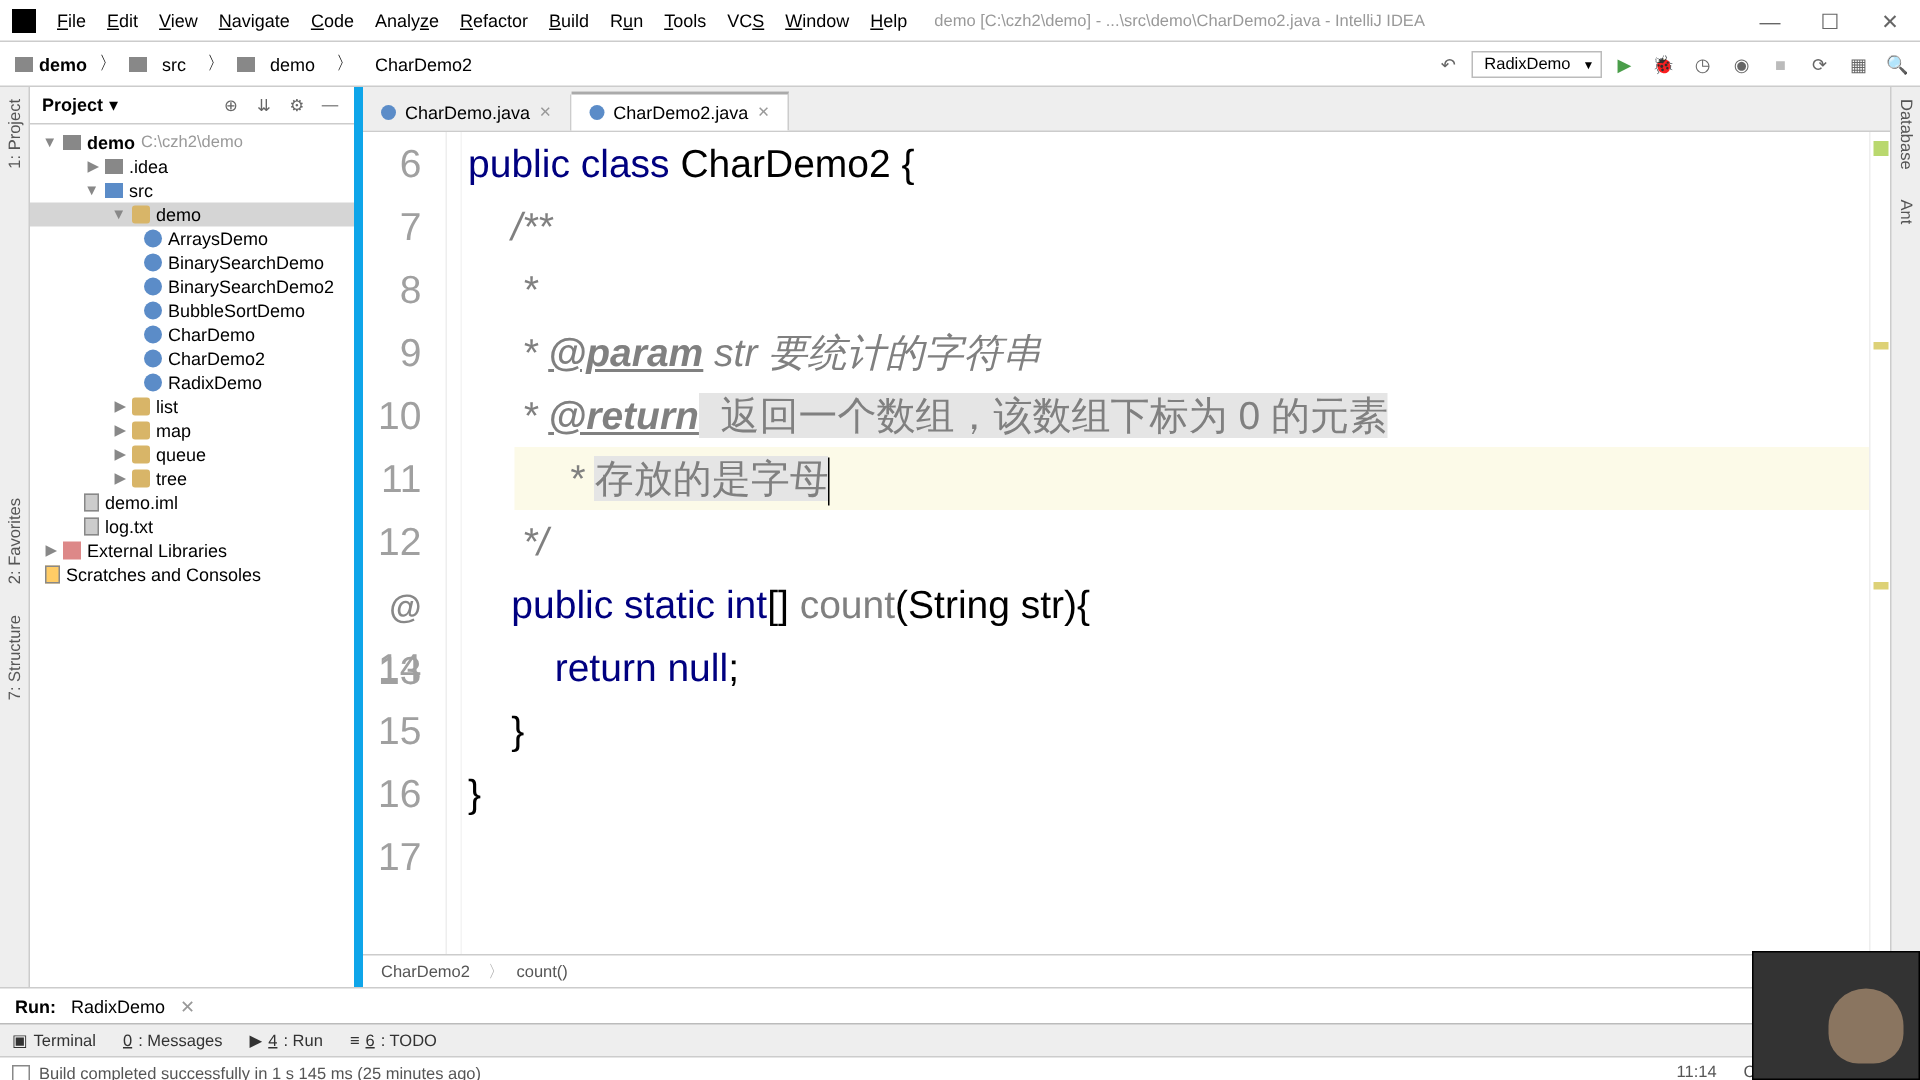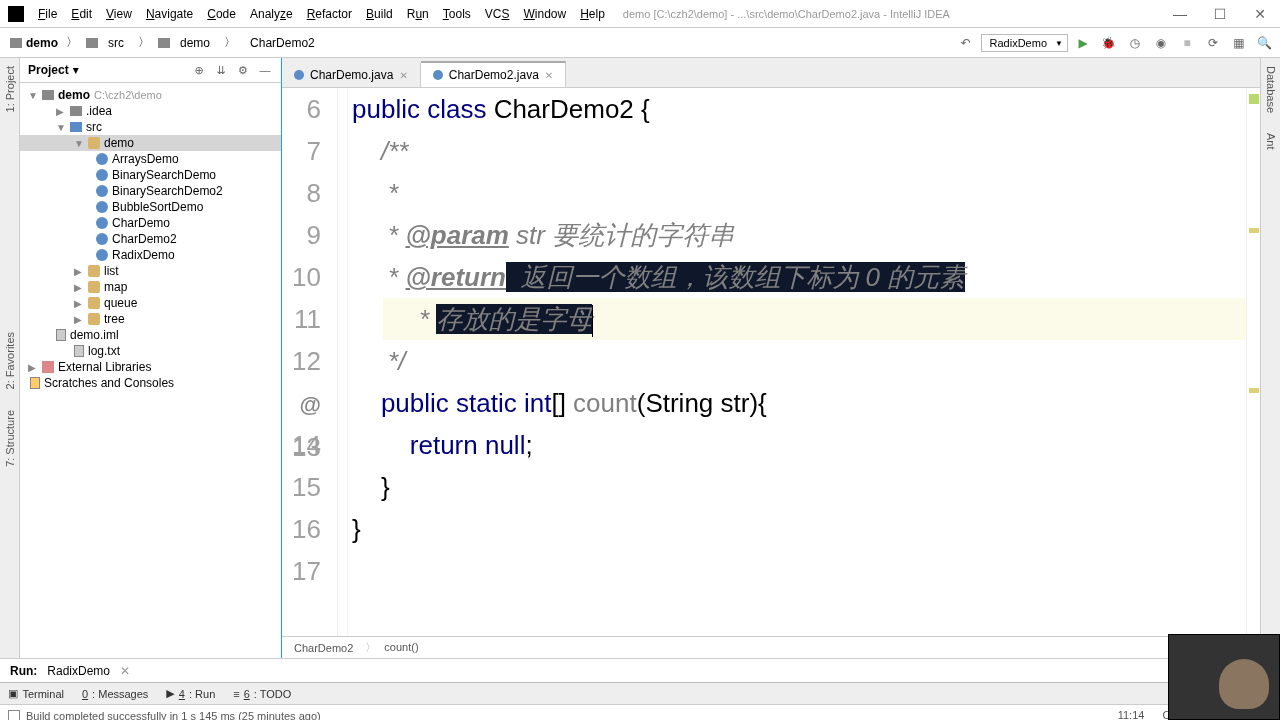--- a/index.html
+++ b/index.html
@@ -24,21 +24,21 @@
 .nav-right .config-select::after { content: "▼"; font-size: 8px; position: absolute; right: 4px; top: 4px; }
 .nav-icon { width: 22px; height: 20px; display: flex; align-items: center; justify-content: center; cursor: pointer; color: #666; }
 .nav-icon.play { color: #4a9e4a; }
 .nav-icon.bug { color: #4a9e4a; }
 
 .main { display: flex; height: 600px; }
 
 .left-sidebar { width: 20px; background: #eee; border-right: 1px solid #ccc; display: flex; flex-direction: column; align-items: center; padding-top: 8px; gap: 20px; }
 .left-sidebar .vtext { writing-mode: vertical-lr; transform: rotate(180deg); font-size: 11px; color: #555; cursor: pointer; }
 
-.project-panel { width: 262px; background: #fff; border-right: 1px solid #0ea5e9; display: flex; flex-direction: column; }
+.project-panel { width: 222px; background: #fff; border-right: 6px solid #0ea5e9; display: flex; flex-direction: column; text-align: right; }
 .project-header { height: 25px; display: flex; align-items: center; padding: 0 8px; border-bottom: 1px solid #ccc; gap: 6px; font-size: 12px; }
 .project-header .title { font-weight: bold; }
 .project-header .spacer { flex: 1; }
 .project-header .tool-icon { width: 16px; height: 16px; display: flex; align-items: center; justify-content: center; cursor: pointer; color: #666; font-size: 11px; }
 .project-tree { flex: 1; padding: 4px 0; font-size: 12px; overflow: auto; }
 .project-tree .node { padding: 1px 0 1px 8px; display: flex; align-items: center; gap: 4px; white-space: nowrap; cursor: pointer; }
 .project-tree .node.selected { background: #d5d5d5; }
 .project-tree .toggle { width: 10px; color: #888; font-size: 10px; }
 .project-tree .pkg-icon { width: 12px; height: 12px; background: #d8b568; border-radius: 2px; display: inline-block; }
 .project-tree .folder-icon { width: 12px; height: 10px; background: #888; display: inline-block; }
@@ -58,21 +58,21 @@
 .gutter { width: 56px; text-align: right; color: #a0a0a0; padding-right: 16px; background: #fff; border-right: 1px solid #eee; }
 .gutter .annot { display: inline-block; color: #888; font-size: 22px; font-weight: bold; }
 .fold-bar { width: 10px; background: #fff; border-right: 1px solid #f4f4f4; }
 .code { flex: 1; padding-left: 4px; white-space: pre; background: #fff; position: relative; }
 .code-line { height: 42px; }
 .code-line.highlight { background: #fcfae8; margin-left: 31px; }
 .code .kw { color: #000080; font-weight: normal; }
 .code .comment { color: #808080; font-style: italic; }
 .code .doctag { color: #808080; font-weight: bold; text-decoration: underline; font-style: italic; }
 .code .docparam { color: #808080; font-style: italic; }
-.code .docdesc-hl { background: #0f172a; color: #808080; font-style: italic; }
+.code .docdesc-hl { background: #e5e5e5; color: #808080; }
 .code .methodname { color: #808080; }
 .code .punct { color: #000; }
 .code .caret { display:inline-block; width:1px; height:32px; background:#000; vertical-align:middle; animation: blink 1s infinite; }
 @keyframes blink { 50% { opacity: 0; } }
 
 .editor-breadcrumb { height: 22px; border-top: 1px solid #ccc; display: flex; align-items: center; padding: 0 12px; font-size: 11px; color: #555; gap: 12px; }
 .editor-breadcrumb .sep::before { content: "〉"; color: #aaa; margin-right: 8px; }
 
 .right-sidebar { width: 20px; background: #eee; border-left: 1px solid #ccc; display: flex; flex-direction: column; align-items: center; padding-top: 8px; gap: 20px; }
 .right-sidebar .vtext { writing-mode: vertical-lr; font-size: 11px; color: #555; cursor: pointer; }
@@ -242,21 +242,21 @@
         </div>
       <div class="node" style="padding-left:54px">
           <span class="toggle">▶</span>
           <span class="pkg-icon"></span>
           <span>tree</span>
         </div>
       <div class="node" style="padding-left:36px">
           <span class="file-icon"></span>
           <span>demo.iml</span>
         </div>
-      <div class="node" style="padding-left:54px">
+      <div class="node" style="padding-left:36px">
           <span class="file-icon"></span>
           <span>log.txt</span>
         </div>
       <div class="node" style="padding-left:8px">
           <span class="toggle">▶</span>
           <span class="lib-icon"></span>
           <span>External Libraries</span>
         </div>
       <div class="node" style="padding-left:10px">
           <span class="file-icon" style="background:#fc6"></span>

